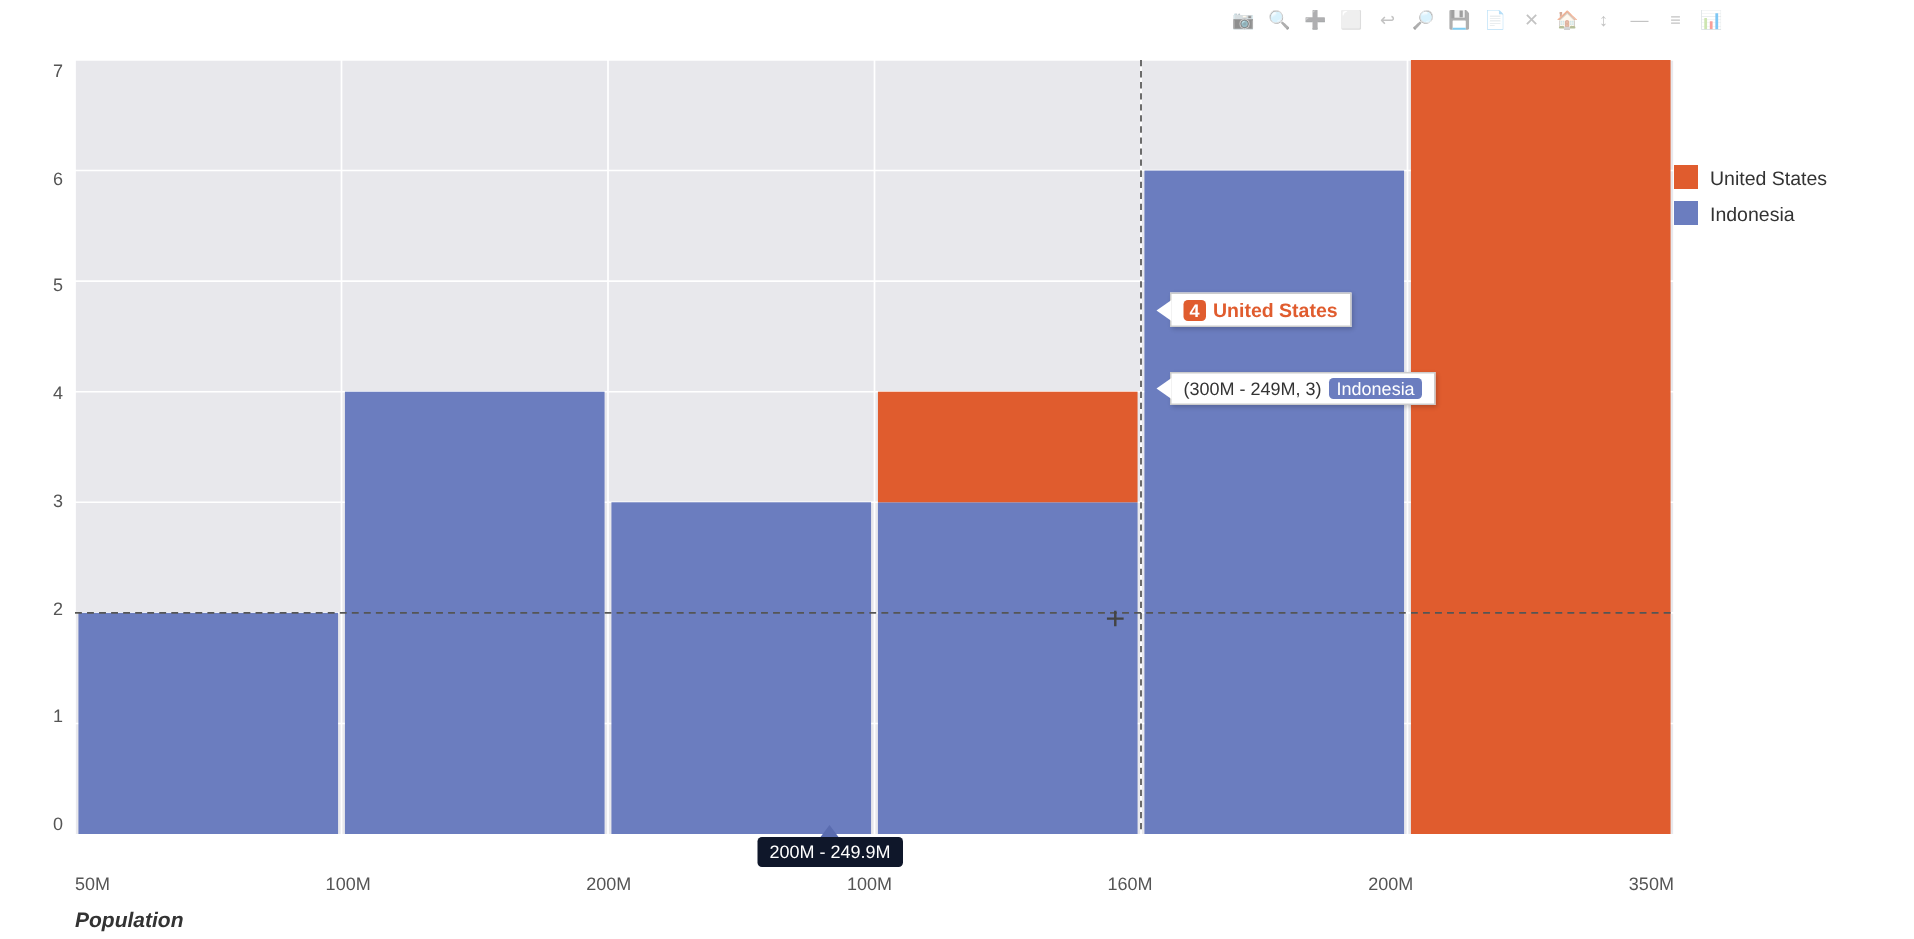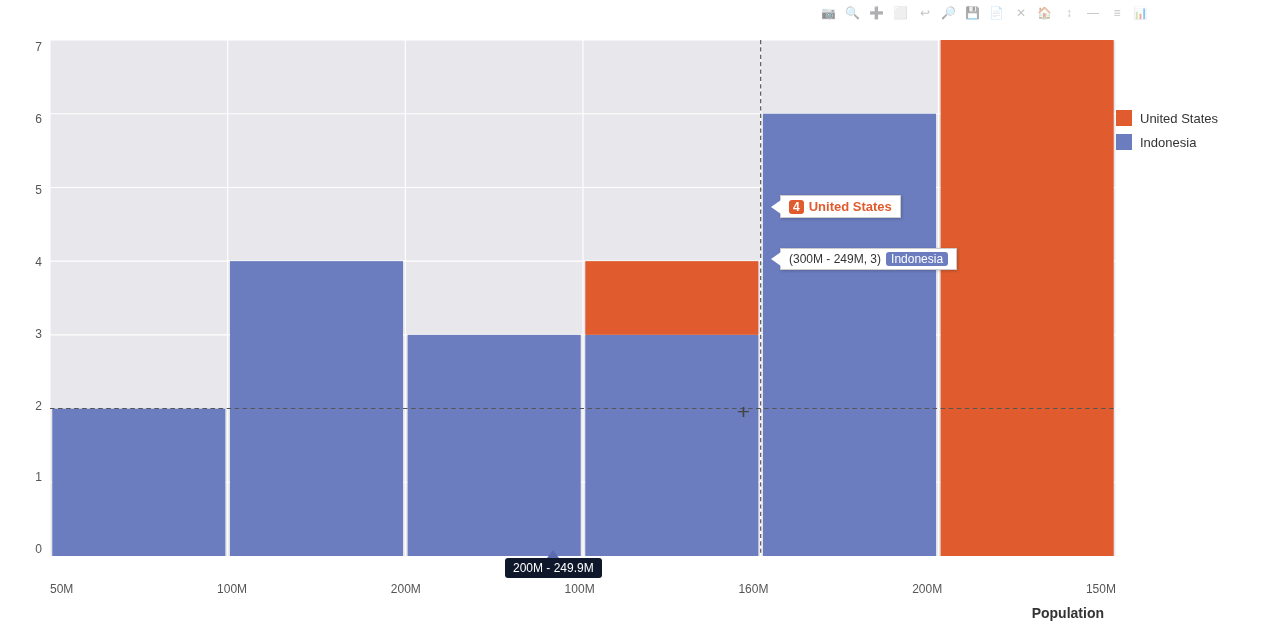--- a/index.html
+++ b/index.html
@@ -122,25 +122,26 @@
       color: #555;
       text-align: center;
       margin-top: 12px;
     }
 
     
     .x-label {
       position: absolute;
       bottom: 5px;
       left: 50px;
-      right: 12px;
-      text-align: right;
+      right: 0;
+      text-align: left;
       font-size: 14px;
       font-weight: bold;
       color: #333;
+      font-style: italic;
     }
 
     
     .bars-svg {
       position: absolute;
       top: 10px;
       left: 50px;
       right: 0;
       bottom: 70px;
     }
@@ -221,21 +222,21 @@
       </svg>
     </div>
 
     <div class="x-axis">
       <div class="x-tick">50M</div>
       <div class="x-tick">100M</div>
       <div class="x-tick">200M</div>
       <div class="x-tick">100M</div>
       <div class="x-tick">160M</div>
       <div class="x-tick">200M</div>
-      <div class="x-tick">150M</div>
+      <div class="x-tick">350M</div>
     </div>
 
     <div class="x-label">Population</div>
 
     <div style="position:absolute; bottom:48px; left:calc(50px + 465px - 10px);">
       <div style="background:#0f172a; color:white; font-size:12px; padding:3px 8px; border-radius:3px; white-space:nowrap; display:inline-block;">200M - 249.9M</div>
       
       <div style="width:0;height:0;border-left:6px solid transparent;border-right:6px solid transparent;border-bottom:8px solid #5a6caf;position:absolute;top:-8px;left:50%;transform:translateX(-50%);"></div>
     </div>
 

